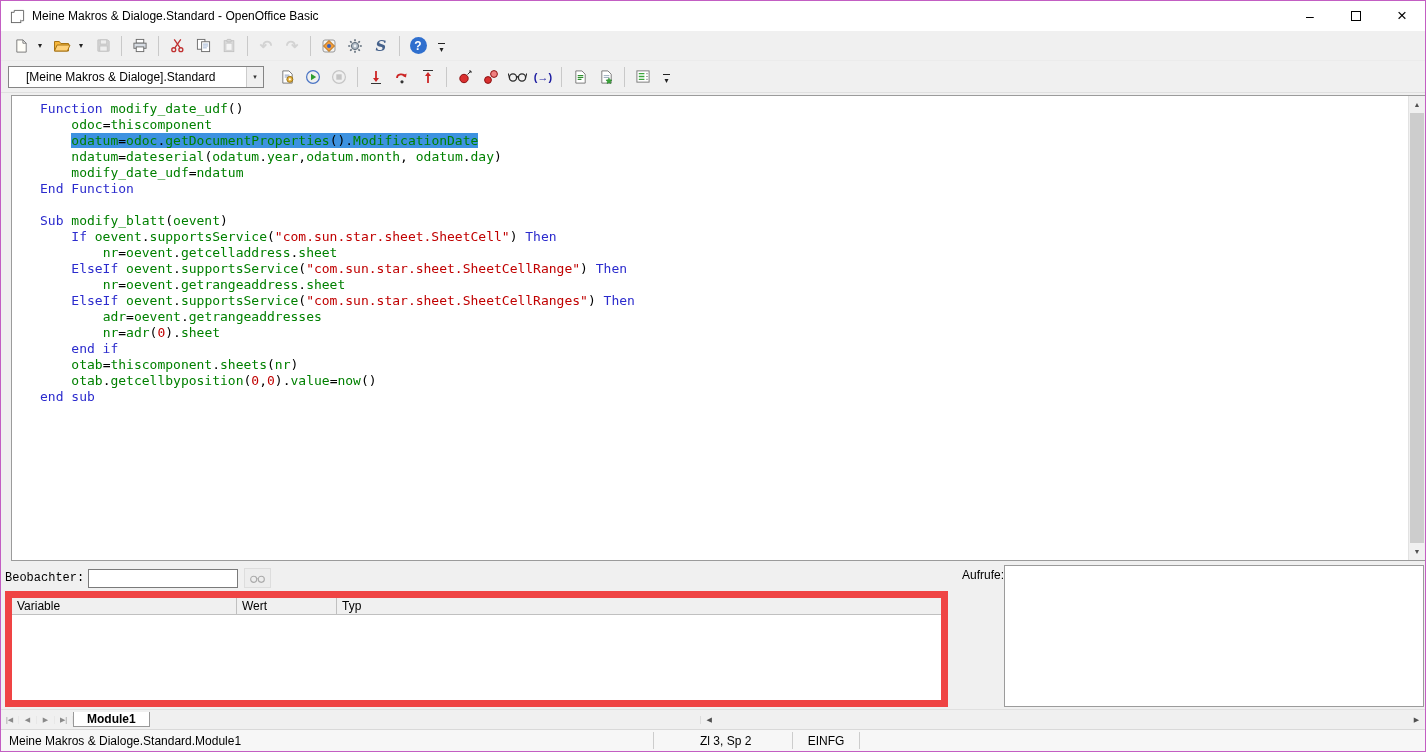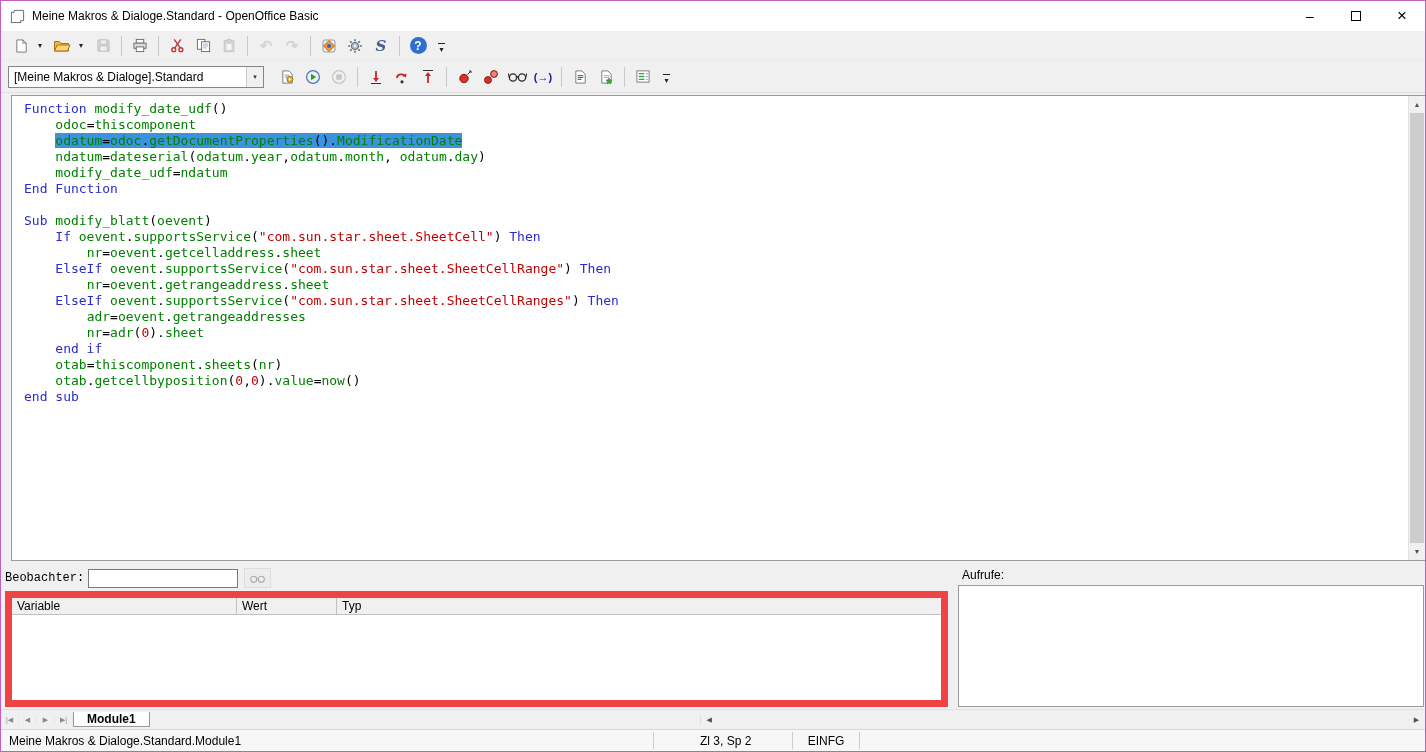--- a/index.html
+++ b/index.html
@@ -22,30 +22,30 @@
   .toolbar { background:#f0f0f0; display:flex; align-items:center; padding:2px 7px; flex:0 0 auto; }
   .toolbar1 { height:30px; border-bottom:1px solid #ebebeb; }
   .toolbar2 { height:32px; border-bottom:1px solid #e0e0e0; }
   .tbtn { min-width:24px; height:24px; display:flex; align-items:center; justify-content:center; margin:0 1px; }
   .dd { width:12px; height:24px; display:flex; align-items:center; justify-content:center; font-size:8px; color:#222; margin-right:3px; }
   .tsep { width:1px; height:20px; background:#c9c9c9; margin:0 5px; flex:0 0 auto; }
   .disabled { opacity:.35; filter:grayscale(1); }
   .overflow-btn { width:15px; height:24px; font-size:8px; display:flex; flex-direction:column; align-items:center; justify-content:flex-end; padding-bottom:4px; color:#222; margin-left:3px; }
   .overflow-btn::before { content:""; width:7px; border-top:1px solid #222; margin-bottom:1px; }
   .combobox { width:256px; height:22px; border:1px solid #858585; background:#fff; display:flex; align-items:center; margin-right:10px; flex:0 0 auto; }
-  .combobox .cb-text { flex:1; padding:0 5px; white-space:nowrap; overflow:hidden; }
+  .combobox .cb-text { flex:1; padding:0 5px; white-space:nowrap; overflow:hidden;margin-left:12px; }
   .cb-btn { width:17px; height:20px; background:#f0f0f0; border-left:1px solid #ccc; display:flex; align-items:center; justify-content:center; font-size:7px; color:#333; }
   .glyph-icon { font-size:15px; line-height:1; font-weight:bold; color:#cfa000; }
   .help-circle { width:17px; height:17px; border-radius:50%; background:#2f6fce; color:#fff; font-weight:bold; font-size:12px; display:flex; align-items:center; justify-content:center; }
   .s-glyph { font-family:"DejaVu Serif",serif; font-style:italic; font-weight:bold; font-size:15px; color:#46628c; }
   .paren-glyph { font-size:11px; color:#1a1aa0; font-weight:bold; }
 
   
   .editor-wrap { flex:1 1 auto; display:flex; margin-left:10px; margin-top:2px; border:1px solid #9b9b9b; border-right:none; background:#fff; min-height:0; }
-  .code-area { flex:1; padding:5px 0 0 12px; font-family:"DejaVu Sans Mono",monospace; font-size:13px; line-height:16px; white-space:pre; overflow:hidden; }
+  .code-area { flex:1; padding:5px 0 0 28px; font-family:"DejaVu Sans Mono",monospace; font-size:13px; line-height:16px; white-space:pre; overflow:hidden; }
   .code-line { height:16px; }
   .tok-kw { color:#2b2bcd; }
   .tok-id { color:#008000; }
   .tok-st { color:#c00000; }
   .tok-nu { color:#c00000; }
   .tok-op { color:#000; }
   .sel { background:#3d92e0; }
   .vscroll { width:17px; background:#f0f0f0; display:flex; flex-direction:column; flex:0 0 auto; border-left:1px solid #e2e2e2; }
   .scroll-btn { height:17px; display:flex; align-items:center; justify-content:center; font-size:7px; color:#505050; flex:0 0 auto; }
   .vthumb { flex:1; background:#cdcdcd; margin:0 1px; }
@@ -58,21 +58,21 @@
   .watch-input { width:150px; height:19px; border:1px solid #7a7a7a; background:#fff; font:inherit; padding:0 3px; }
   .watch-btn { width:27px; height:20px; margin-left:6px; background:#e9e9e9; border:1px solid #bcbcbc; display:flex; align-items:center; justify-content:center; }
   .watch-table { flex:1; border:7px solid #ef4444; background:#fff; display:flex; flex-direction:column; min-height:0; }
   .wt-header { height:17px; display:flex; background:#f0f0f0; border-bottom:1px solid #c0c0c0; flex:0 0 auto; }
   .wt-col { padding:1px 5px; border-right:1px solid #c0c0c0; }
   .wt-col.c1 { width:225px; }
   .wt-col.c2 { width:100px; }
   .wt-col.c3 { flex:1; border-right:none; }
   .wt-body { flex:1; background:#fff; }
   .panel-gap { width:7px; flex:0 0 auto; }
-  .calls-panel { flex:1; display:flex; flex-direction:column; padding:4px 1px 2px 2px; }
+  .calls-panel { flex:1; display:flex; flex-direction:row; padding:4px 1px 2px 2px; }
   .calls-label { height:20px; padding:3px 0 0 4px; flex:0 0 auto; }
   .calls-box { flex:1; border:1px solid #9b9b9b; background:#fff; }
 
   
   .tabbar { height:20px; flex:0 0 auto; display:flex; align-items:center; background:#f0f0f0; border-top:1px solid #e0e0e0; }
   .tab-nav { width:18px; display:flex; align-items:center; justify-content:center; font-size:7px; color:#8a8a8a; border-right:1px solid #e7e7e7; }
   .module-tab { padding:0 13px; background:#fff; border:1px solid #999; border-top:none; display:flex; align-items:center; font-weight:bold; }
   .tab-filler { width:550px; flex:0 0 auto; }
   .hscroll-left { width:248px; flex:0 0 auto; display:flex; background:#f0f0f0; border-left:1px solid #dcdcdc; }
   .hs-track { flex:1; background:#f0f0f0; }

